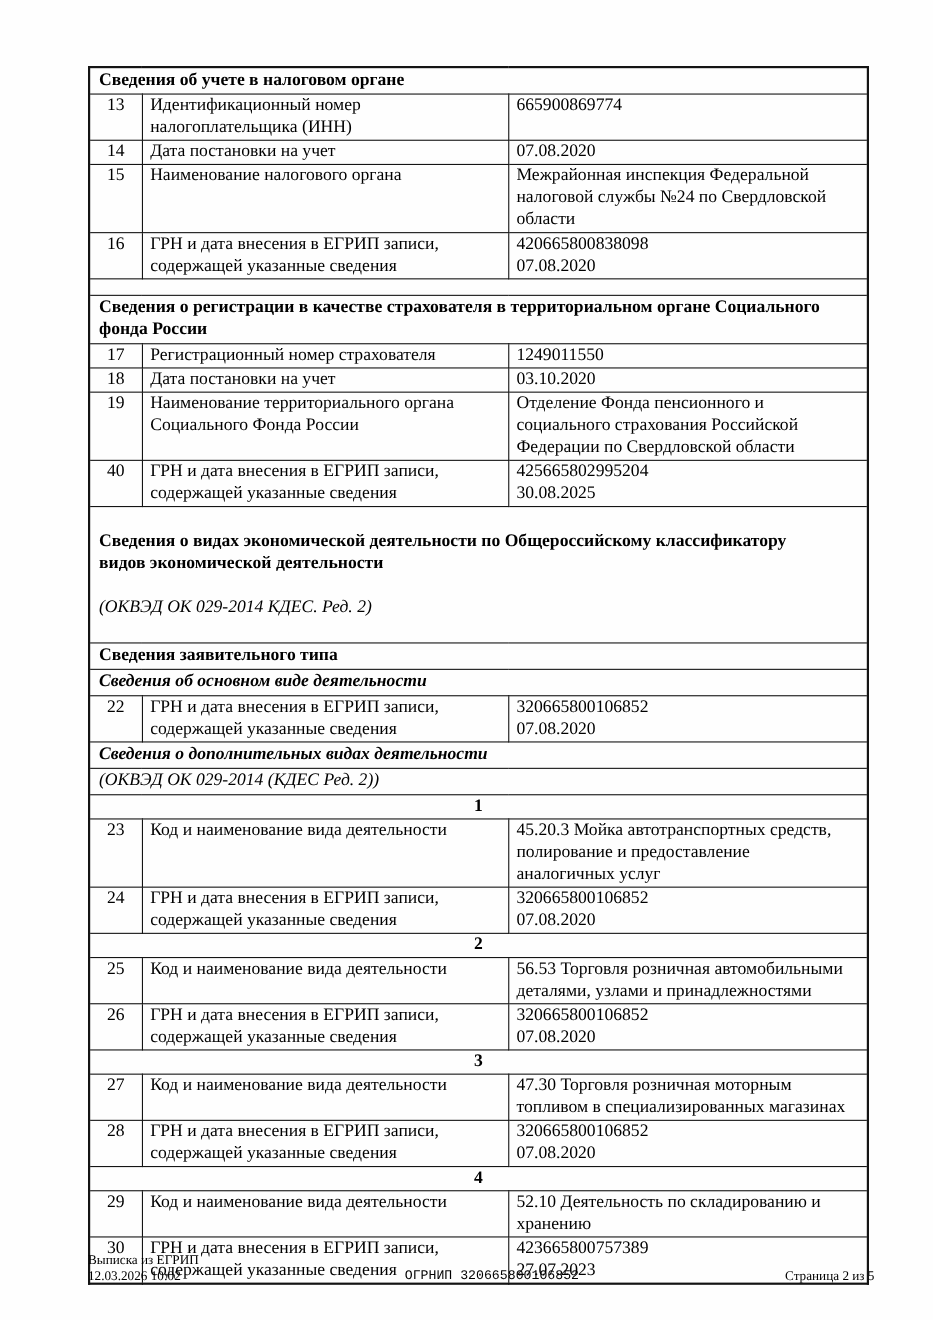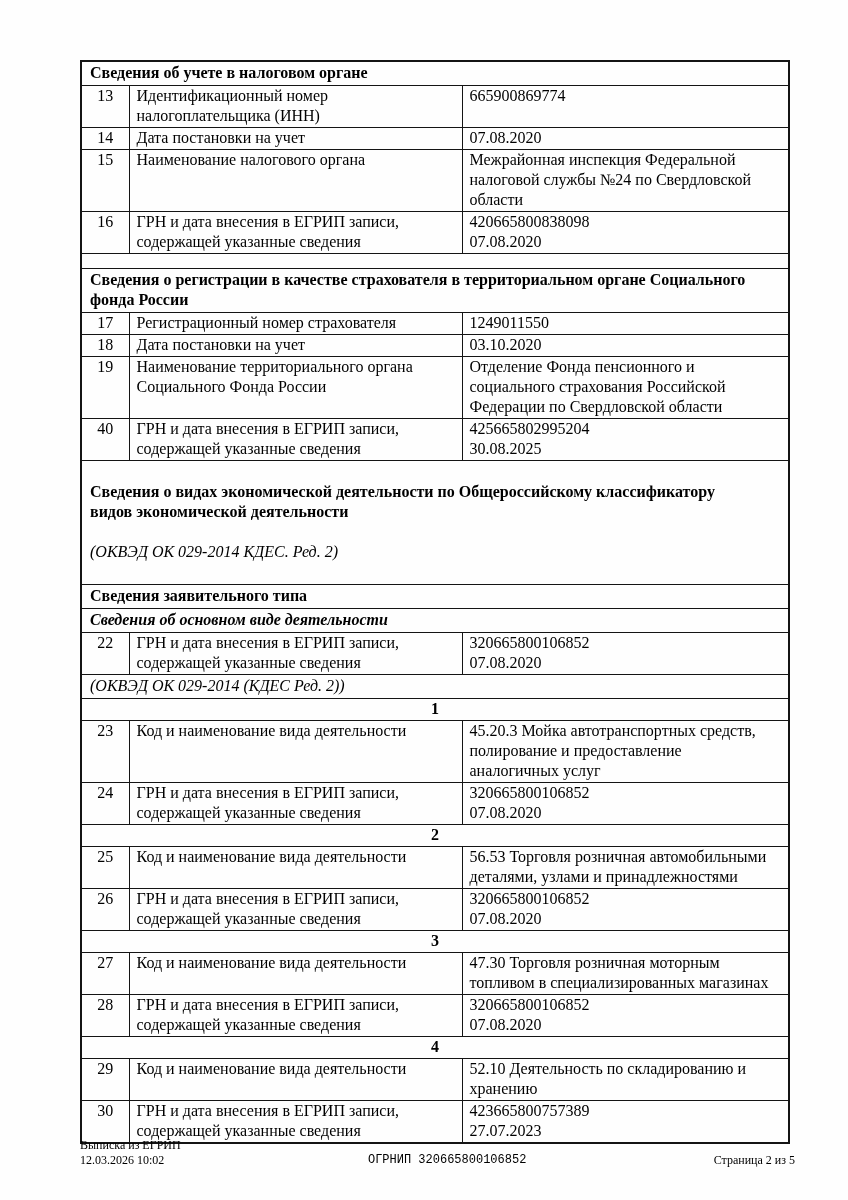--- a/index.html
+++ b/index.html
@@ -144,20 +144,23 @@
       </tr>
 
 
       <tr>
         <td class="c-num">22</td>
         <td class="c-label">ГРН и дата внесения в ЕГРИП записи, содержащей указанные сведения</td>
         <td class="c-value">320665800106852
 07.08.2020</td>
       </tr>
 
+      <tr>
+        <td colspan="3" class="c-sec bi">Сведения о дополнительных видах деятельности</td>
+      </tr>
 
       <tr>
         <td colspan="3" class="c-sec it">(ОКВЭД ОК 029-2014 (КДЕС Ред. 2))</td>
       </tr>
 
       <tr>
         <td colspan="3" class="c-group">1</td>
       </tr>
 
       <tr>

